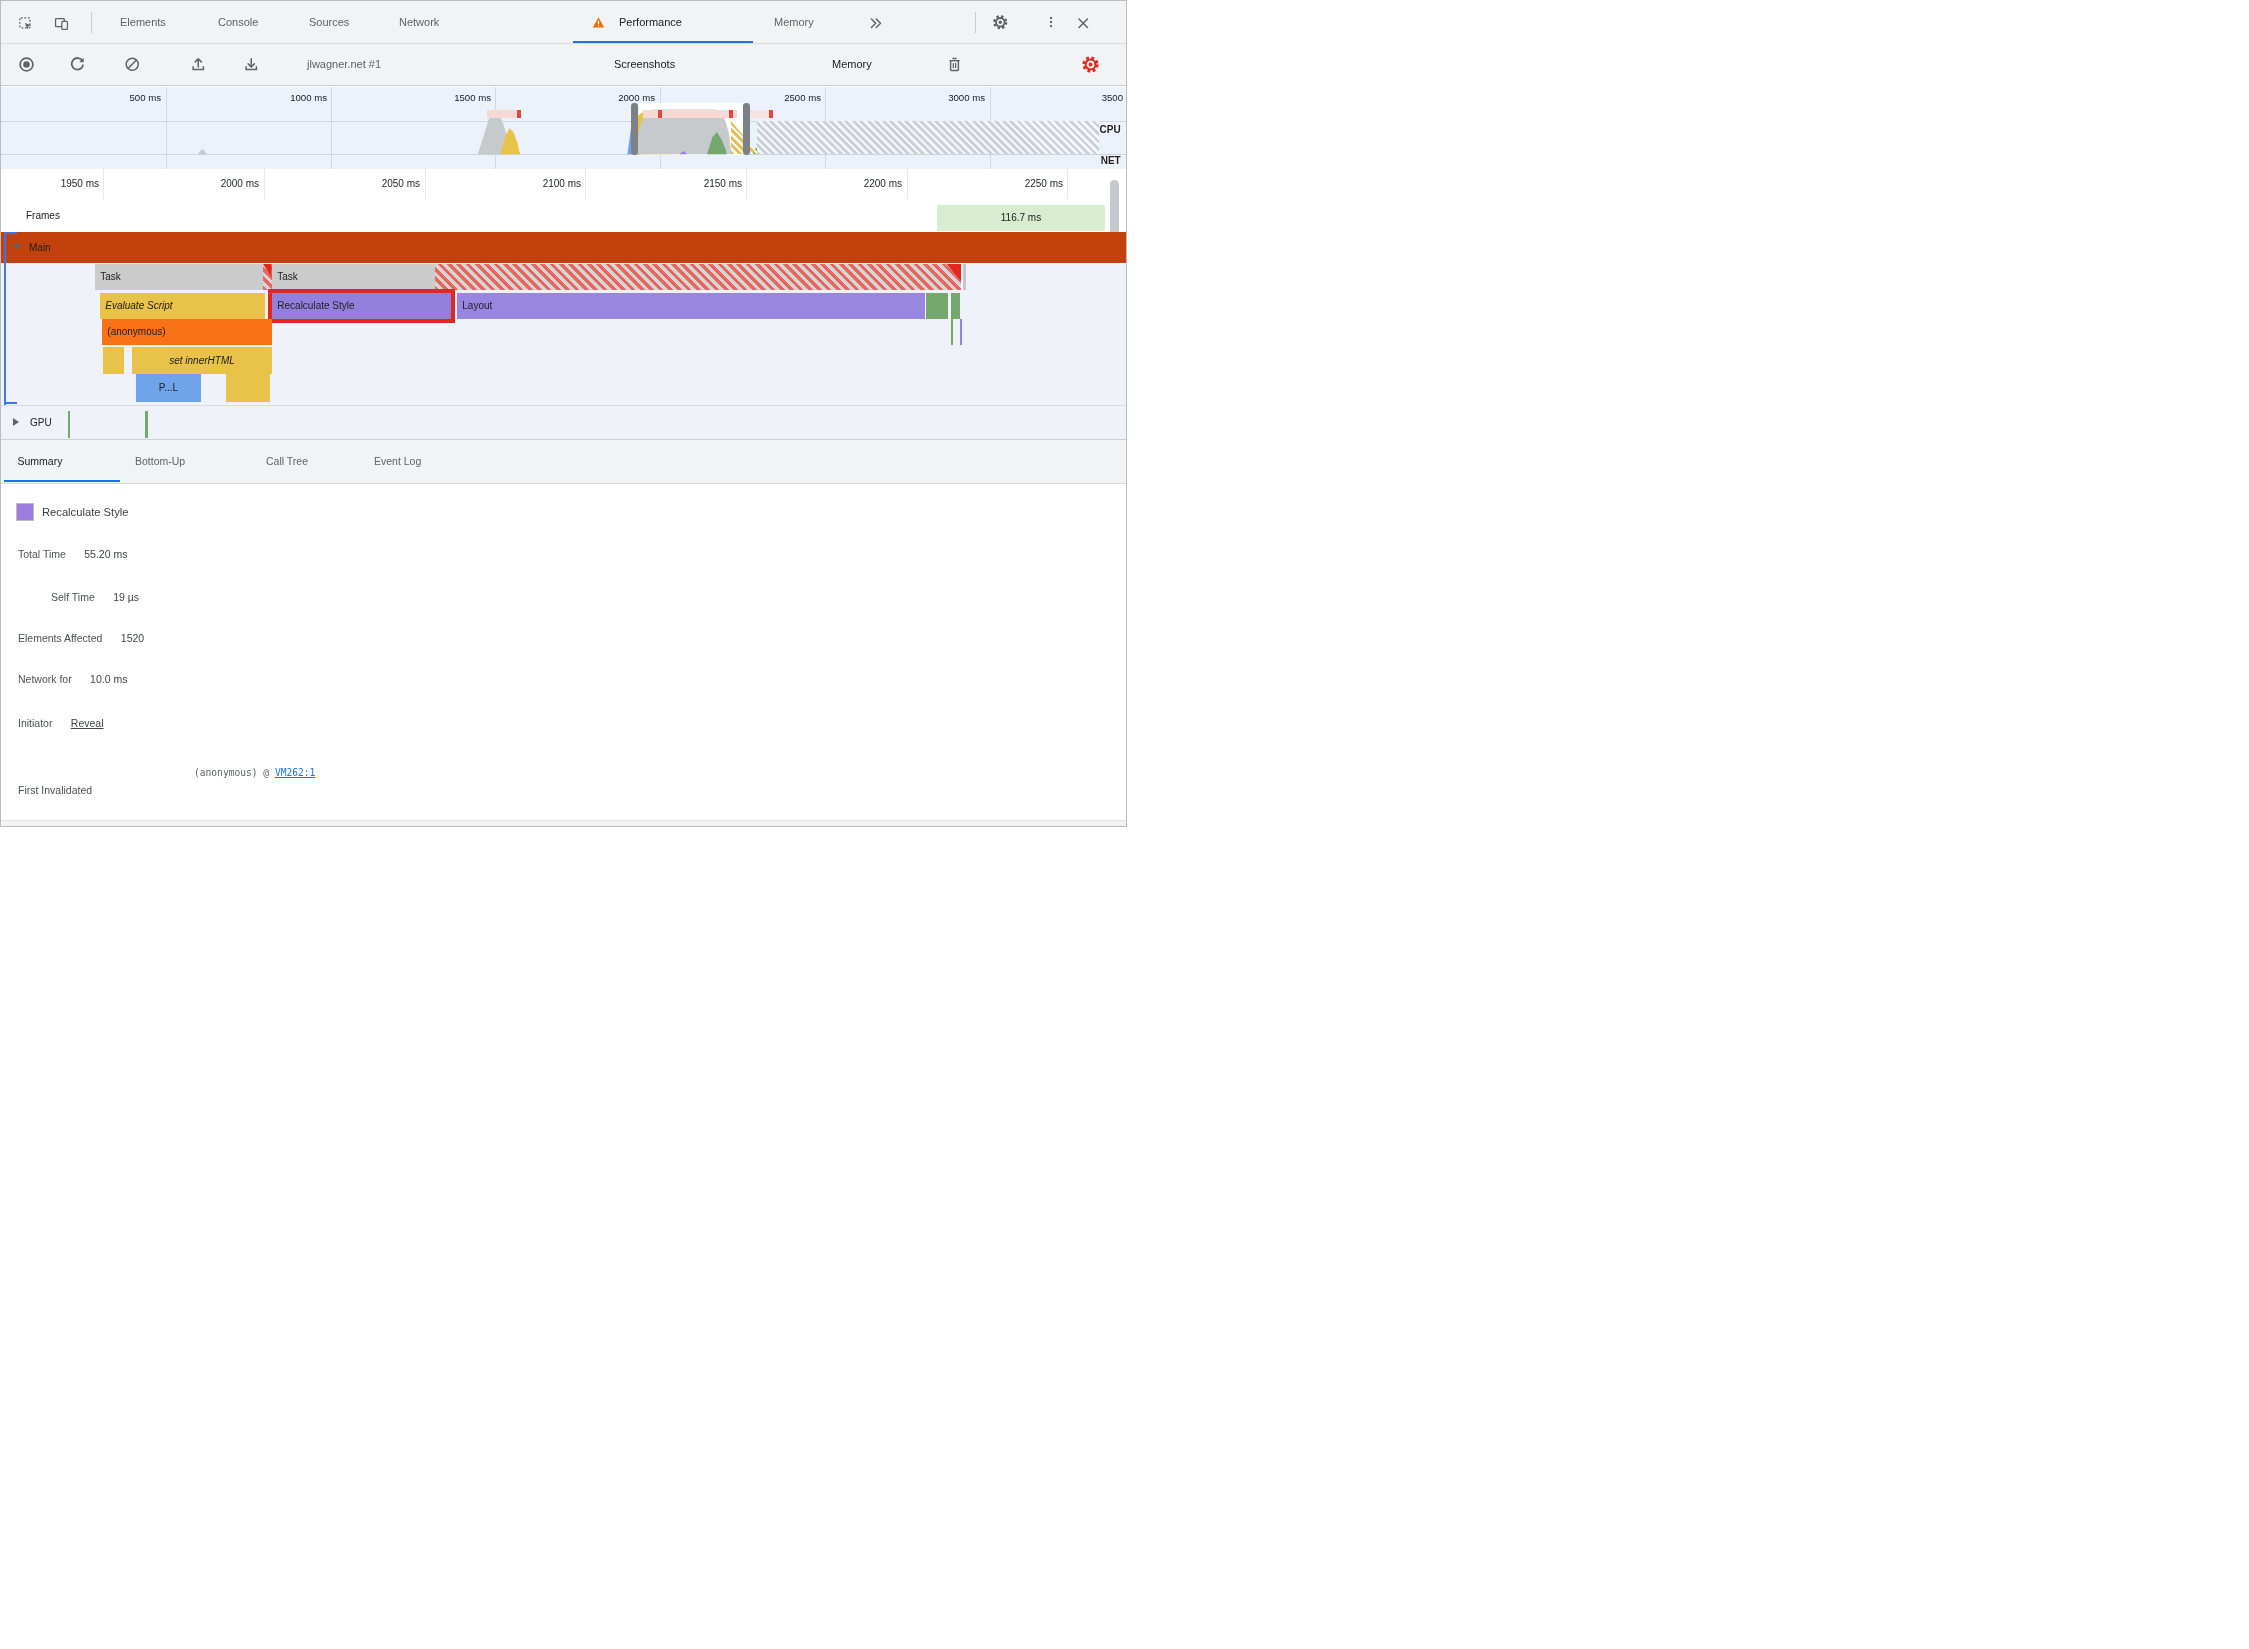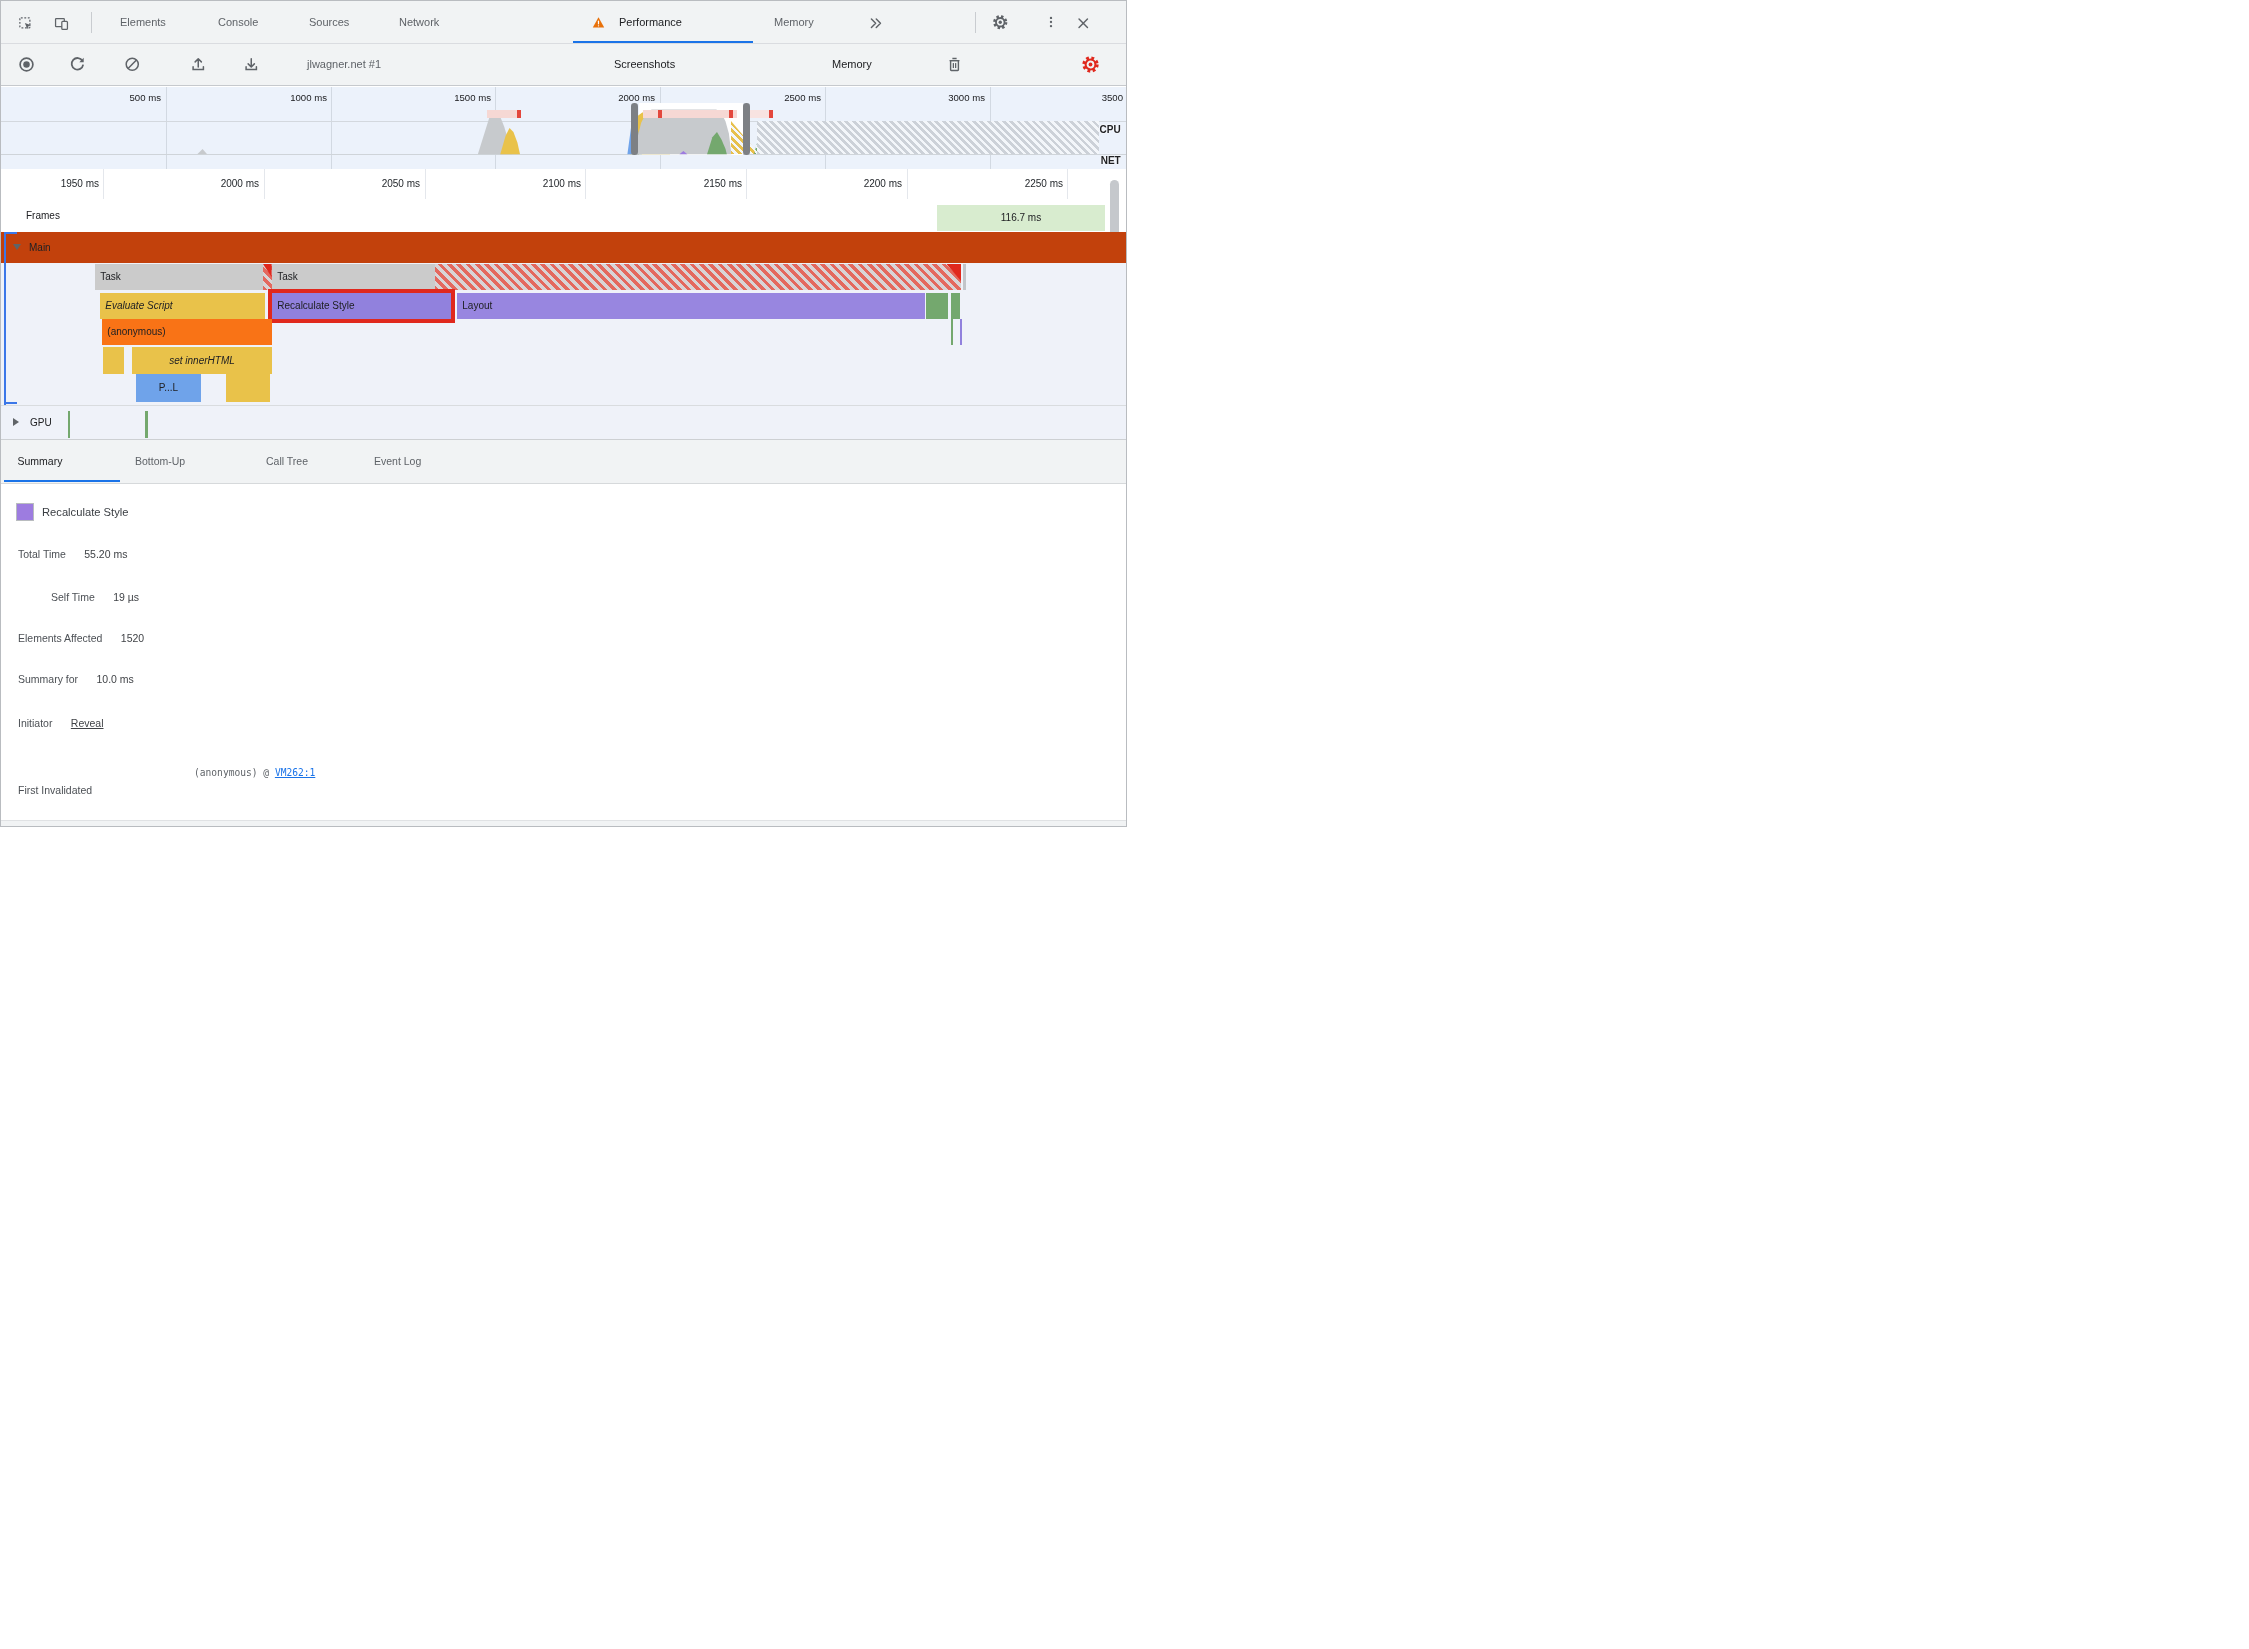--- a/index.html
+++ b/index.html
@@ -323,21 +323,21 @@
     <div class="sum-row" style="top:64px;">
       <span>Total Time</span><span class="val">55.20 ms</span>
     </div>
     <div class="sum-row" style="top:107px;margin-left:33px;">
       <span>Self Time</span><span class="val">19 µs</span>
     </div>
     <div class="sum-row" style="top:148px;">
       <span>Elements Affected</span><span class="val">1520</span>
     </div>
     <div class="sum-row" style="top:189px;">
-      <span>Summary for</span><span class="val">10.0 ms</span>
+      <span>Network for</span><span class="val">10.0 ms</span>
     </div>
     <div class="sum-row" style="top:233px;">
       <span>Initiator</span><a class="link val">Reveal</a>
     </div>
 
     <div class="sum-row mono" style="left:193px;top:283px;">
       <span>(anonymous) @ </span><a class="link mono">VM262:1</a>
     </div>
     <div class="sum-row" style="top:300px;">
       <span>First Invalidated</span>

